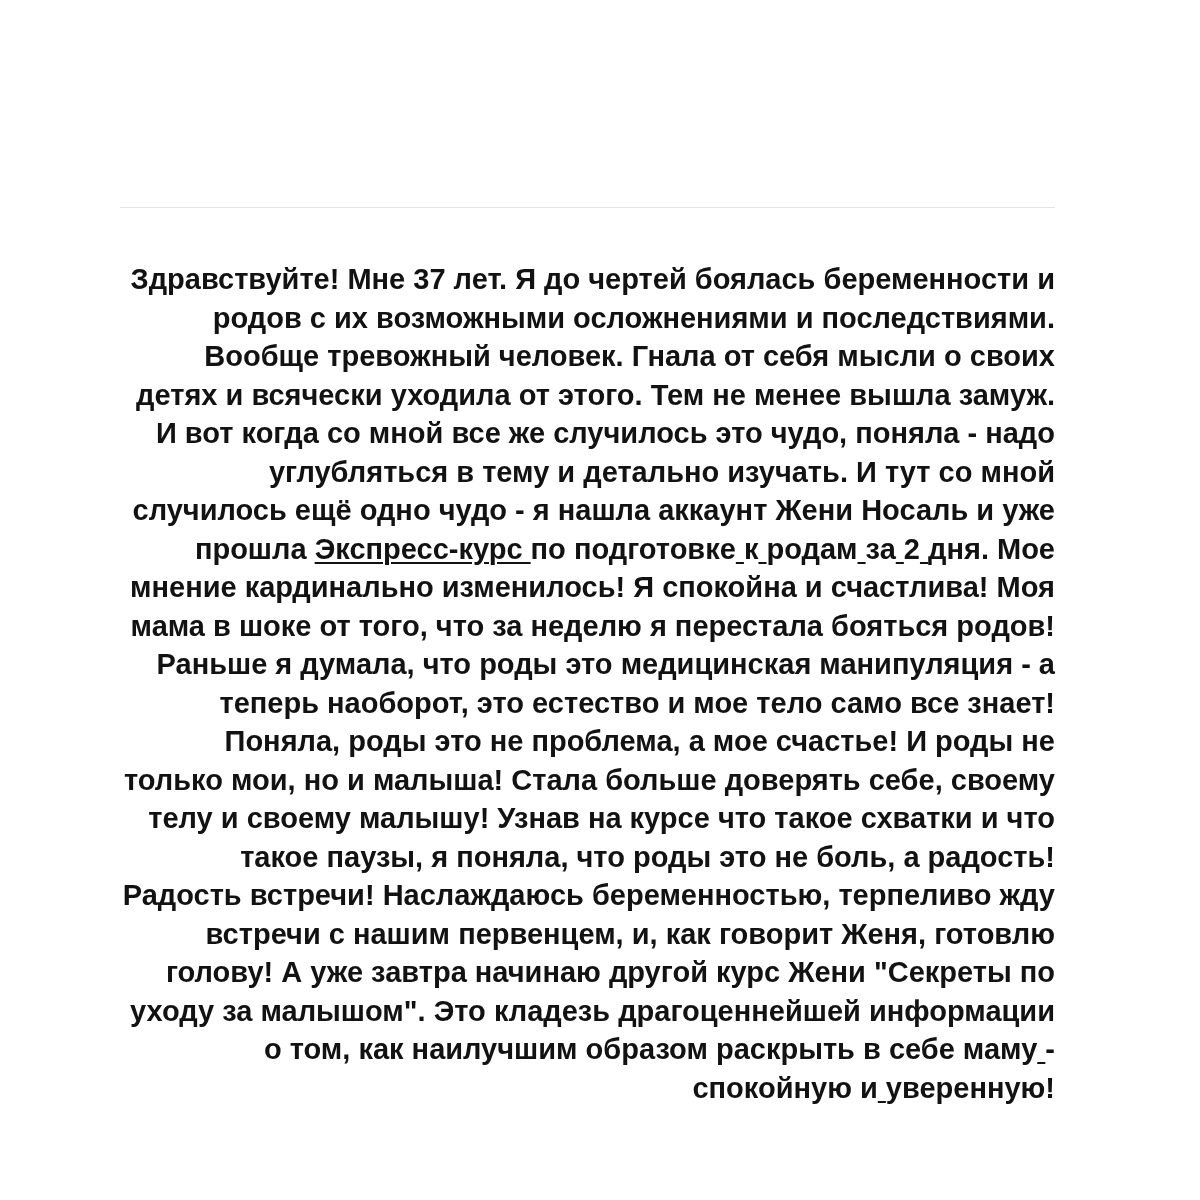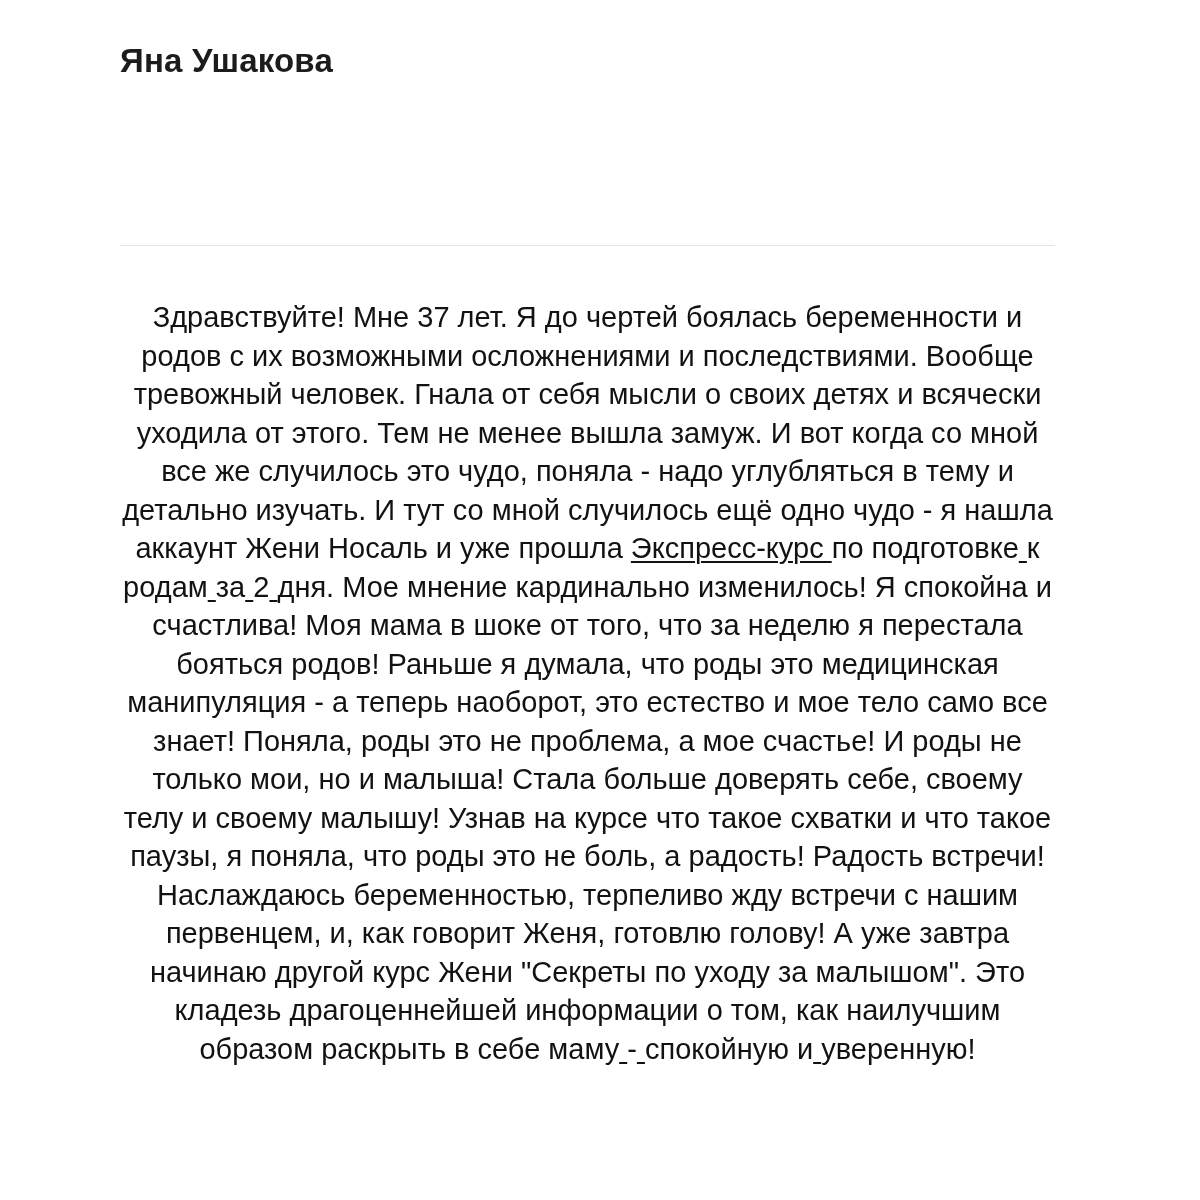--- a/index.html
+++ b/index.html
@@ -33,32 +33,31 @@
   .divider {
     border: none;
     border-top: 1px solid var(--divider);
     margin: 165px 0 0 0;
     width: 100%;
   }
   .article-text {
     margin: 52px 0 0 0;
     font-size: 29px;
     line-height: 38.5px;
-    font-weight: 400;
+    font-weight: 700;
     color: var(--body-text);
-    text-align: center;
+    text-align: right;
   }
   .article-text .u {
     text-decoration: underline;
     text-decoration-thickness: 2px;
     text-underline-offset: 3px;
   }
 </style>
 </head>
 <body>
 
 <div class="page">
-  <h1 class="page-title">Яна Ушакова</h1>
 
   <hr class="divider">
 
   <p class="article-text"><span>Здравствуйте! Мне 37 лет. Я до чертей боялась беременности и родов с их возможными осложнениями и последствиями. Вообще тревожный человек. Гнала от себя мысли о своих детях и всячески уходила от этого. Тем не менее вышла замуж. И вот когда со мной все же случилось это чудо, поняла - надо углубляться в тему и детально изучать. И тут со мной случилось ещё одно чудо - я нашла аккаунт Жени Носаль и уже прошла </span><span class="u">Экспресс-курс </span><span>по подготовке</span><span class="u"> </span><span>к</span><span class="u"> </span><span>родам</span><span class="u"> </span><span>за</span><span class="u"> </span><span>2</span><span class="u"> </span><span>дня. Мое мнение кардинально изменилось! Я спокойна и счастлива! Моя мама в шоке от того, что за неделю я перестала бояться родов! Раньше я думала, что роды это медицинская манипуляция - а теперь наоборот, это естество и мое тело само все знает! Поняла, роды это не проблема, а мое счастье! И роды не только мои, но и малыша! Стала больше доверять себе, своему телу и своему малышу! Узнав на курсе что такое схватки и что такое паузы, я поняла, что роды это не боль, а радость! Радость встречи! Наслаждаюсь беременностью, терпеливо жду встречи с нашим первенцем, и, как говорит Женя, готовлю голову! А уже завтра начинаю другой курс Жени "Секреты по уходу за малышом". Это кладезь драгоценнейшей информации о том, как наилучшим образом раскрыть в себе маму</span><span class="u"> </span><span>-</span><span class="u"> </span><span>спокойную и</span><span class="u"> </span><span>уверенную!</span></p>
 </div>
 
 </body></html>

